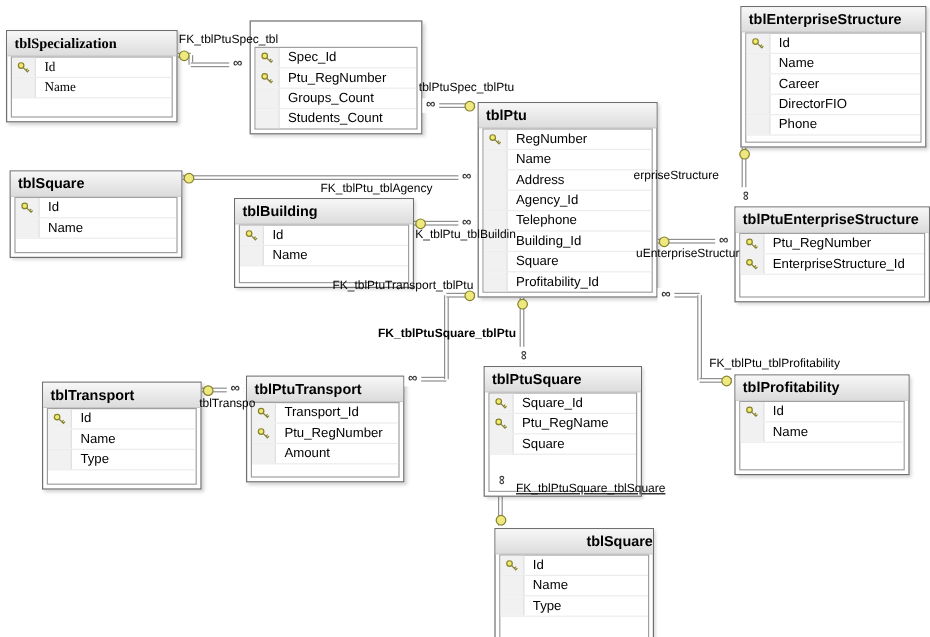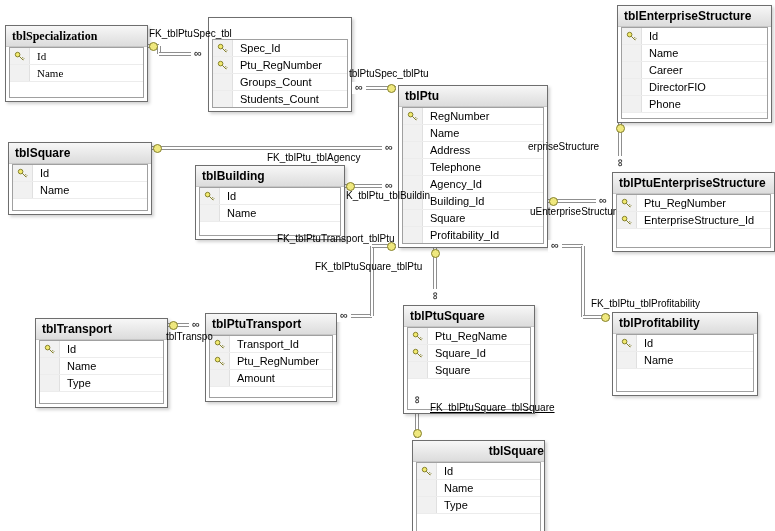--- a/index.html
+++ b/index.html
@@ -138,25 +138,25 @@
         <div class="tbl-row">
           <div class="row-head"></div>
           <div class="col-name">Name</div>
         </div>
         <div class="tbl-row">
           <div class="row-head"></div>
           <div class="col-name">Address</div>
         </div>
         <div class="tbl-row">
           <div class="row-head"></div>
+          <div class="col-name">Agency_Id</div>
+        </div>
+        <div class="tbl-row">
+          <div class="row-head"></div>
           <div class="col-name">Telephone</div>
-        </div>
-        <div class="tbl-row">
-          <div class="row-head"></div>
-          <div class="col-name">Agency_Id</div>
         </div>
         <div class="tbl-row">
           <div class="row-head"></div>
           <div class="col-name">Building_Id</div>
         </div>
         <div class="tbl-row">
           <div class="row-head"></div>
           <div class="col-name">Square</div>
         </div>
         <div class="tbl-row">
@@ -292,32 +292,32 @@
       <div class="tbl-body">
         <div class="tbl-row">
           <div class="row-head">
             <span class="pk-icon">
               <svg width="11" height="11" viewBox="0 0 11 11">
                 <circle cx="3.6" cy="3.6" r="2.3" fill="#f2ea6e" stroke="#85812c"></circle>
                 <path d="M5.2 5.2 L9.2 9.2 M7.6 7.6 L9 6.2 M8.8 8.8 L10.2 7.4" stroke="#85812c" stroke-width="1" fill="none"></path>
               </svg>
             </span>
           </div>
+          <div class="col-name">Square_Id</div>
+        </div>
+        <div class="tbl-row">
+          <div class="row-head">
+            <span class="pk-icon">
+              <svg width="11" height="11" viewBox="0 0 11 11">
+                <circle cx="3.6" cy="3.6" r="2.3" fill="#f2ea6e" stroke="#85812c"></circle>
+                <path d="M5.2 5.2 L9.2 9.2 M7.6 7.6 L9 6.2 M8.8 8.8 L10.2 7.4" stroke="#85812c" stroke-width="1" fill="none"></path>
+              </svg>
+            </span>
+          </div>
           <div class="col-name">Ptu_RegName</div>
-        </div>
-        <div class="tbl-row">
-          <div class="row-head">
-            <span class="pk-icon">
-              <svg width="11" height="11" viewBox="0 0 11 11">
-                <circle cx="3.6" cy="3.6" r="2.3" fill="#f2ea6e" stroke="#85812c"></circle>
-                <path d="M5.2 5.2 L9.2 9.2 M7.6 7.6 L9 6.2 M8.8 8.8 L10.2 7.4" stroke="#85812c" stroke-width="1" fill="none"></path>
-              </svg>
-            </span>
-          </div>
-          <div class="col-name">Square_Id</div>
         </div>
         <div class="tbl-row">
           <div class="row-head"></div>
           <div class="col-name">Square</div>
         </div>
       </div>
     </div>
     <div class="db-table" style="left: 612px; top: 312px; width: 146px; height: 84px;">
       <div class="tbl-header">tblProfitability</div>
       <div class="tbl-body">
@@ -382,21 +382,21 @@
     <div class="rel-label" style="left: 346px; top: 190px;">K_tblPtu_tblBuildin</div>
     <div class="seg h" style="left: 337px; top: 314px; width: 35px;"></div>
     <div class="seg v" style="left: 370px; top: 246px; height: 70px;"></div>
     <div class="seg h" style="left: 372px; top: 244px; width: 24px;"></div>
     <div class="keyg" style="left: 387px; top: 242px;"></div>
     <div class="many" style="left: 337px; top: 310px;">∞</div>
     <div class="rel-label" style="left: 277px; top: 233px;">FK_tblPtuTransport_tblPtu</div>
     <div class="seg v" style="left: 433px; top: 248px; height: 55px;"></div>
     <div class="keyg" style="left: 431px; top: 249px;"></div>
     <div class="many vert" style="left: 428px; top: 290px;">∞</div>
-    <div class="rel-label" style="left: 315px; top: 261px;">FK_tblPtuSquare_tblPtu</div>
+    <div class="rel-label" style="left: 315px; top: 273px; font-weight: bold;">FK_tblPtuSquare_tblPtu</div>
     <div class="seg h" style="left: 548px; top: 244px; width: 35px;"></div>
     <div class="seg v" style="left: 581px; top: 246px; height: 71px;"></div>
     <div class="seg h" style="left: 583px; top: 315px; width: 27px;"></div>
     <div class="keyg" style="left: 601px; top: 313px;"></div>
     <div class="many" style="left: 548px; top: 240px;">∞</div>
     <div class="rel-label" style="left: 591px; top: 298px;">FK_tblPtu_tblProfitability</div>
     <div class="seg v" style="left: 415px; top: 393px; height: 45px;"></div>
     <div class="keyg" style="left: 413px; top: 429px;"></div>
     <div class="many vert" style="left: 410px; top: 394px;">∞</div>
     <div class="rel-label" style="left: 430px; top: 402px; text-decoration: underline;">FK_tblPtuSquare_tblSquare</div>

